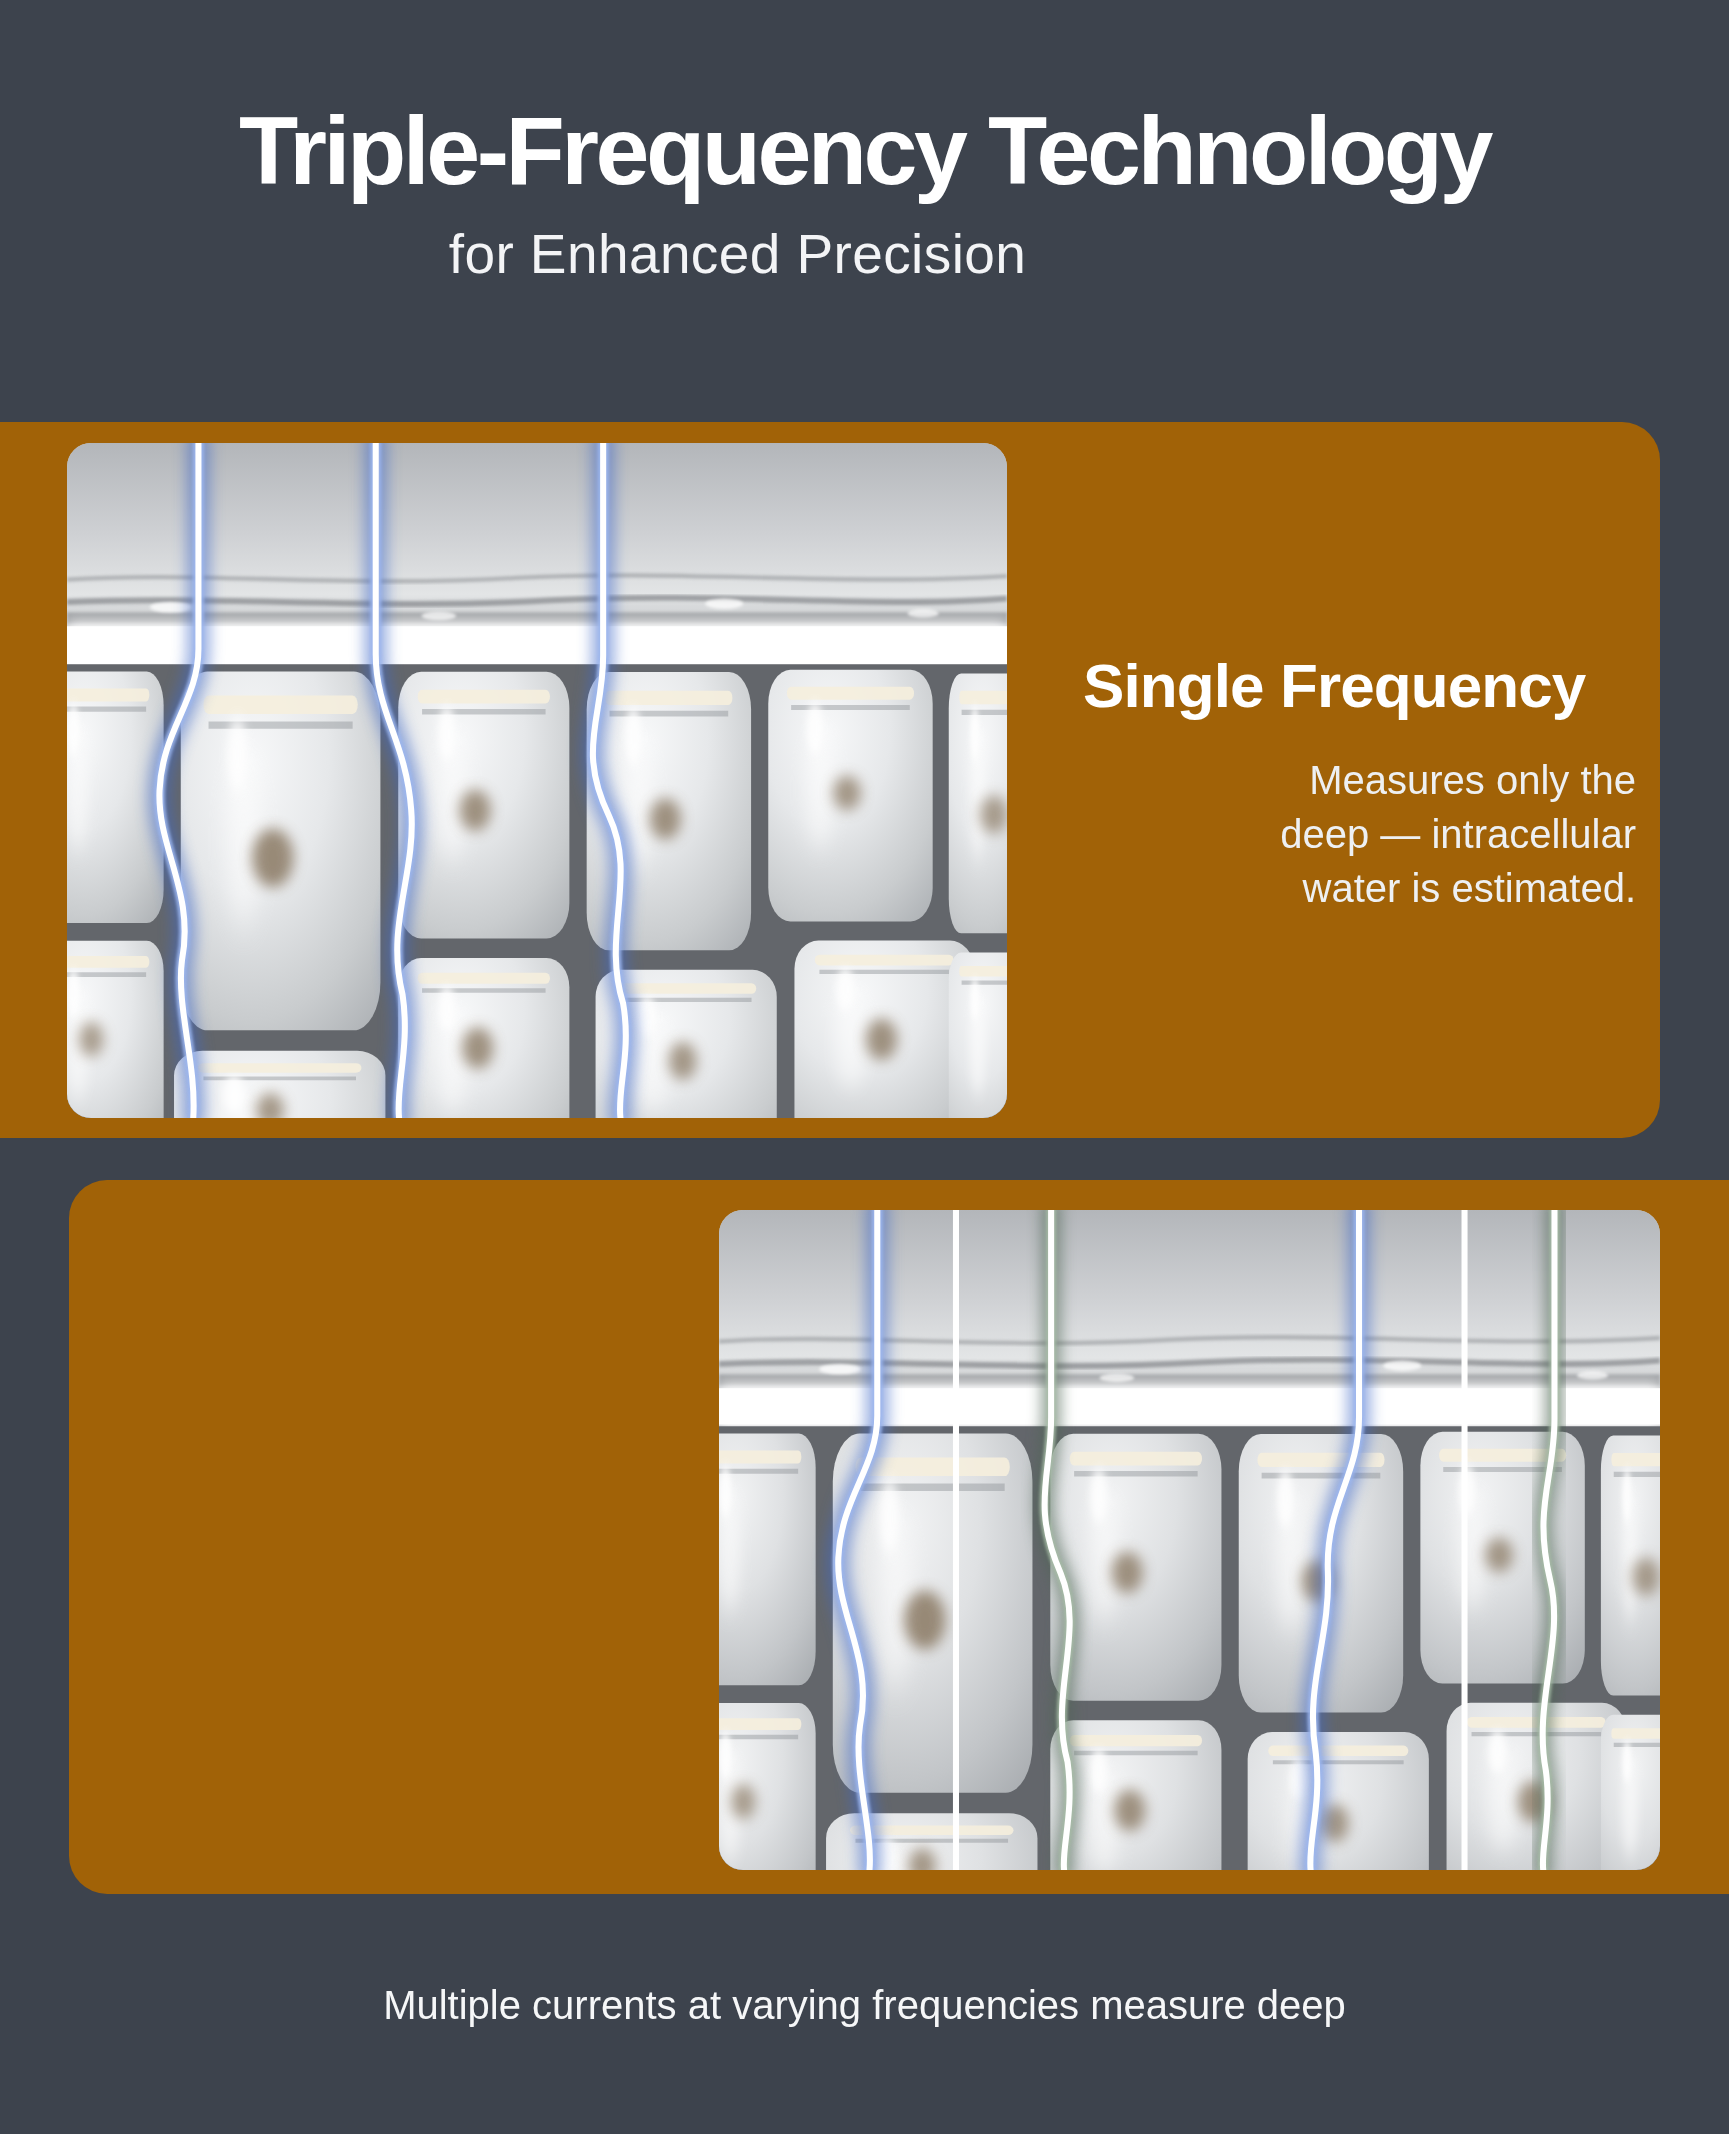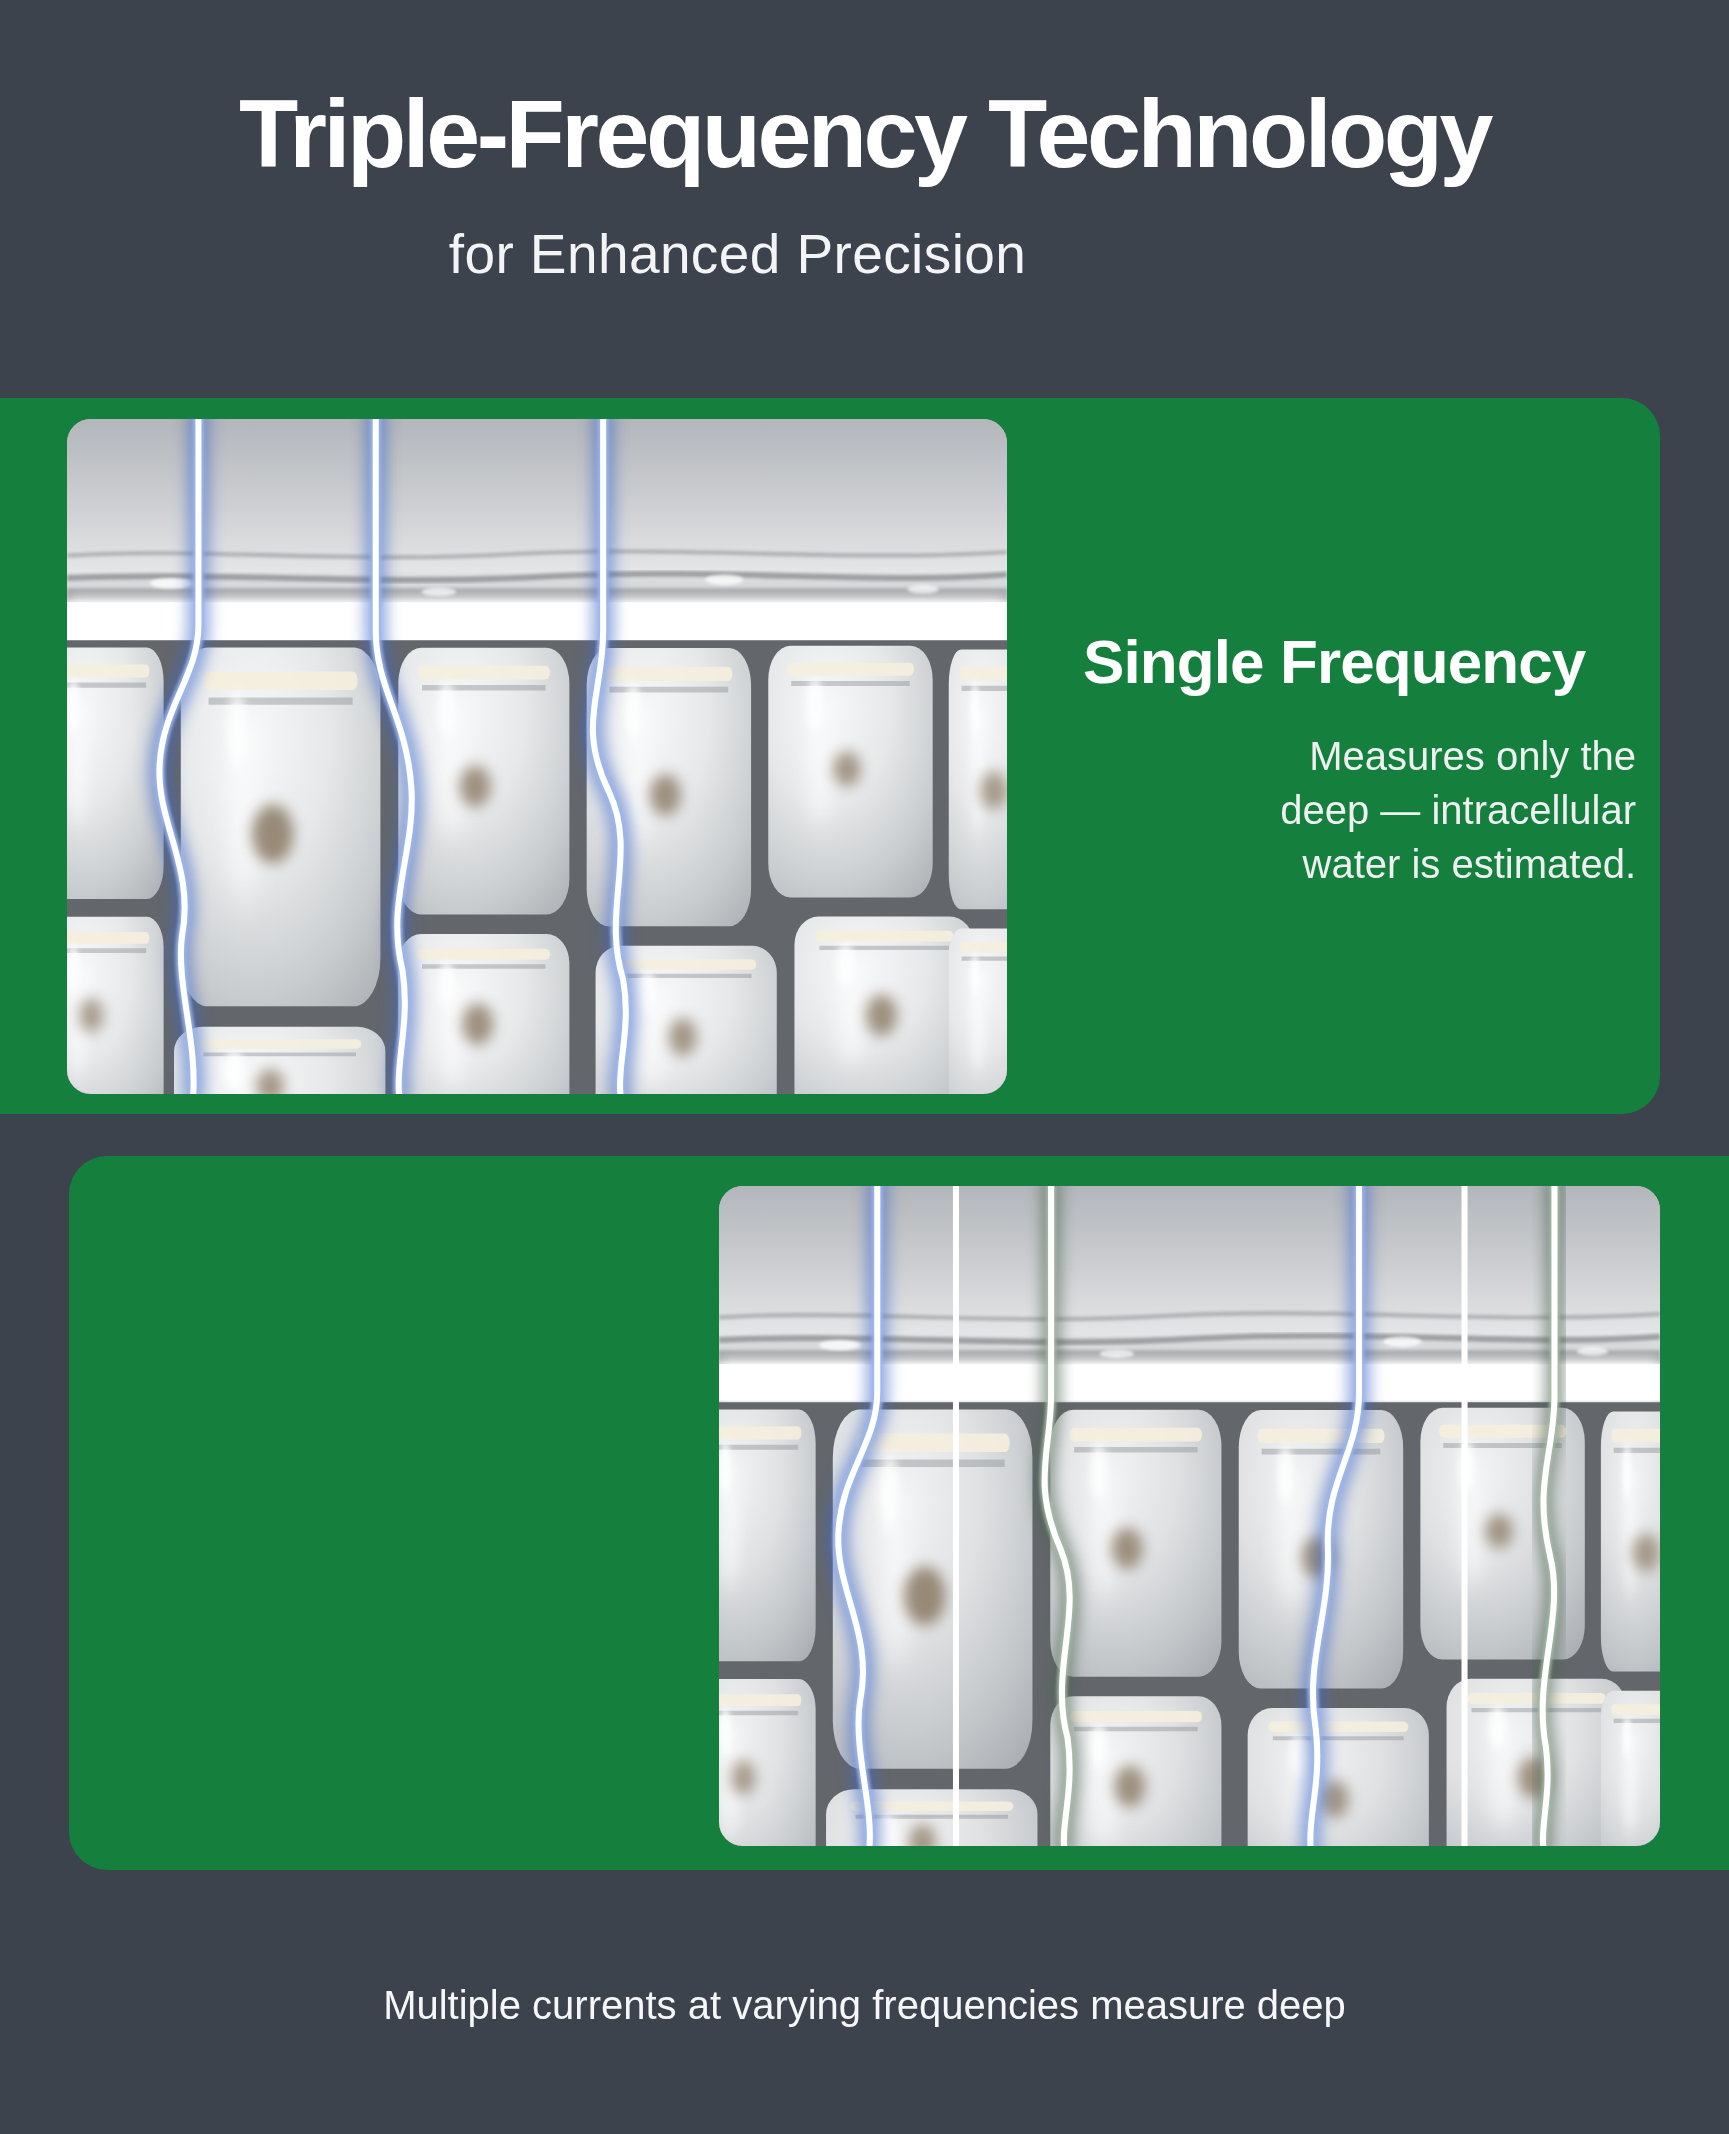--- a/index.html
+++ b/index.html
@@ -2,30 +2,30 @@
 <html style="font-size:14px"><head>
 <meta charset="utf-8">
 <style>
   html,body{margin:0;padding:0;}
   body{
     width:1729px;height:2134px;position:relative;overflow:hidden;
     background:#3D434D;color:#fff;
     font-family:"Liberation Sans", sans-serif;
   }
   .page-title{
-    position:absolute;top:85px;left:0;width:1729px;margin:0;
+    position:absolute;top:102px;left:0;width:1729px;margin:0;
     text-align:center;font-size:97px;font-weight:700;letter-spacing:-3.5px;
     line-height:1;color:#ffffff;
   }
   .page-subtitle{
     position:absolute;top:227px;left:0;width:1475px;
     text-align:center;font-size:55px;font-weight:400;line-height:1;
     color:#f3f4f6;letter-spacing:0.4px;
   }
-  .card{position:absolute;background:#15803d;}
+  .card{position:absolute;background:#a16207;margin-top:24px;}
   .card1{left:0;top:398px;width:1660px;height:716px;border-radius:0 38px 38px 0;}
   .card2{left:69px;top:1156px;width:1660px;height:714px;border-radius:38px 0 0 38px;}
   .illus{position:absolute;border-radius:24px;overflow:hidden;background:#c9cbce;}
   .illus1{left:67px;top:21px;width:940px;height:675px;}
   .illus2{right:69px;top:30px;width:941px;height:660px;}
   .illus svg{display:block;width:100%;height:100%;}
   .ctext{position:absolute;}
   .ctext1{left:1083px;top:233px;width:553px;text-align:left;}
   .ctext2{left:65px;top:249px;width:588px;text-align:right;}
   .card h2{margin:0;font-size:62px;font-weight:700;line-height:1;letter-spacing:-0.9px;color:#ffffff;white-space:nowrap;}

